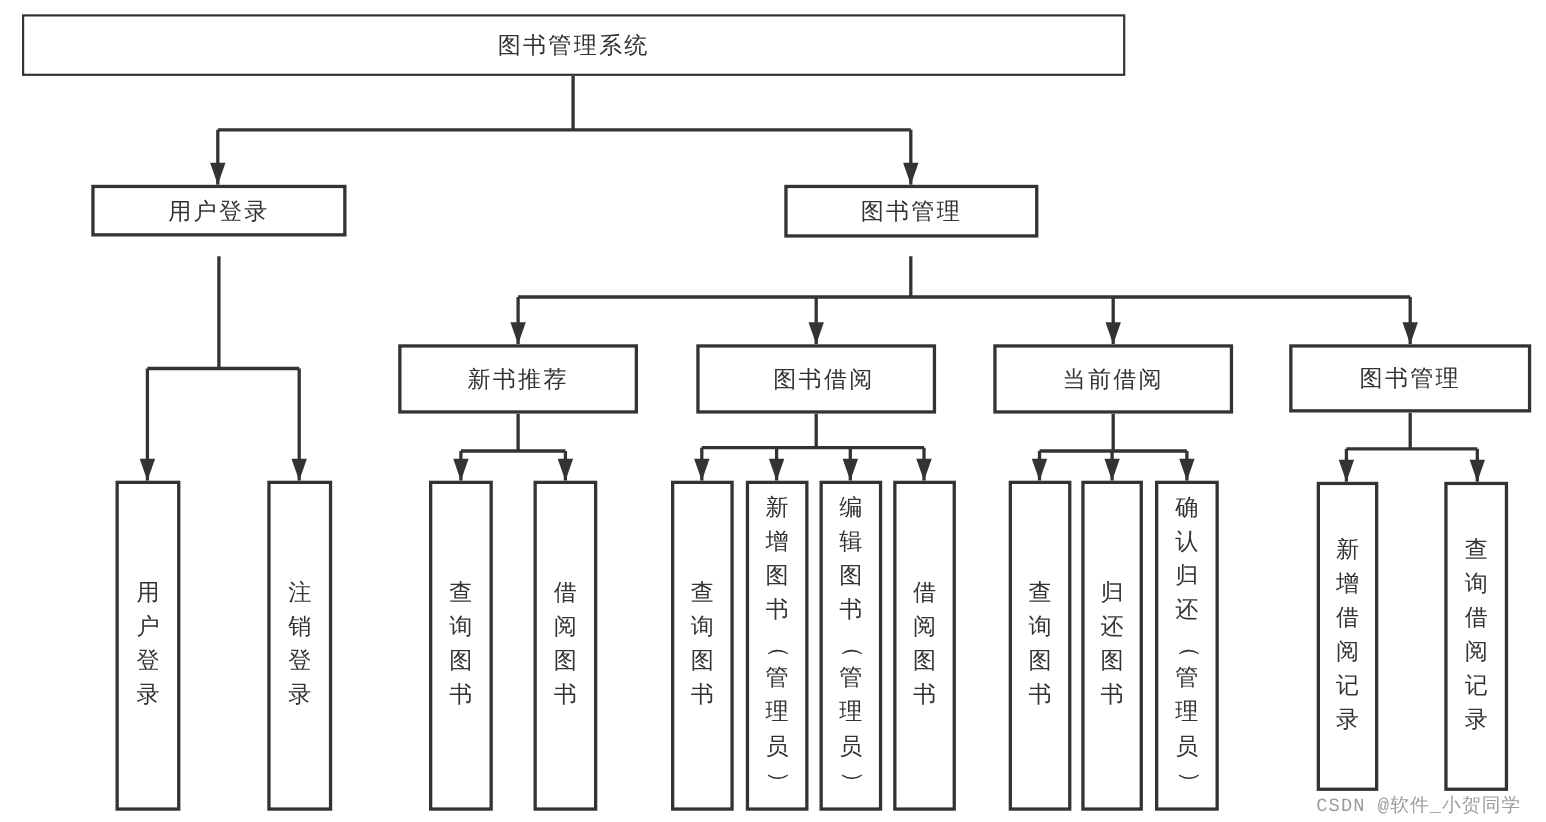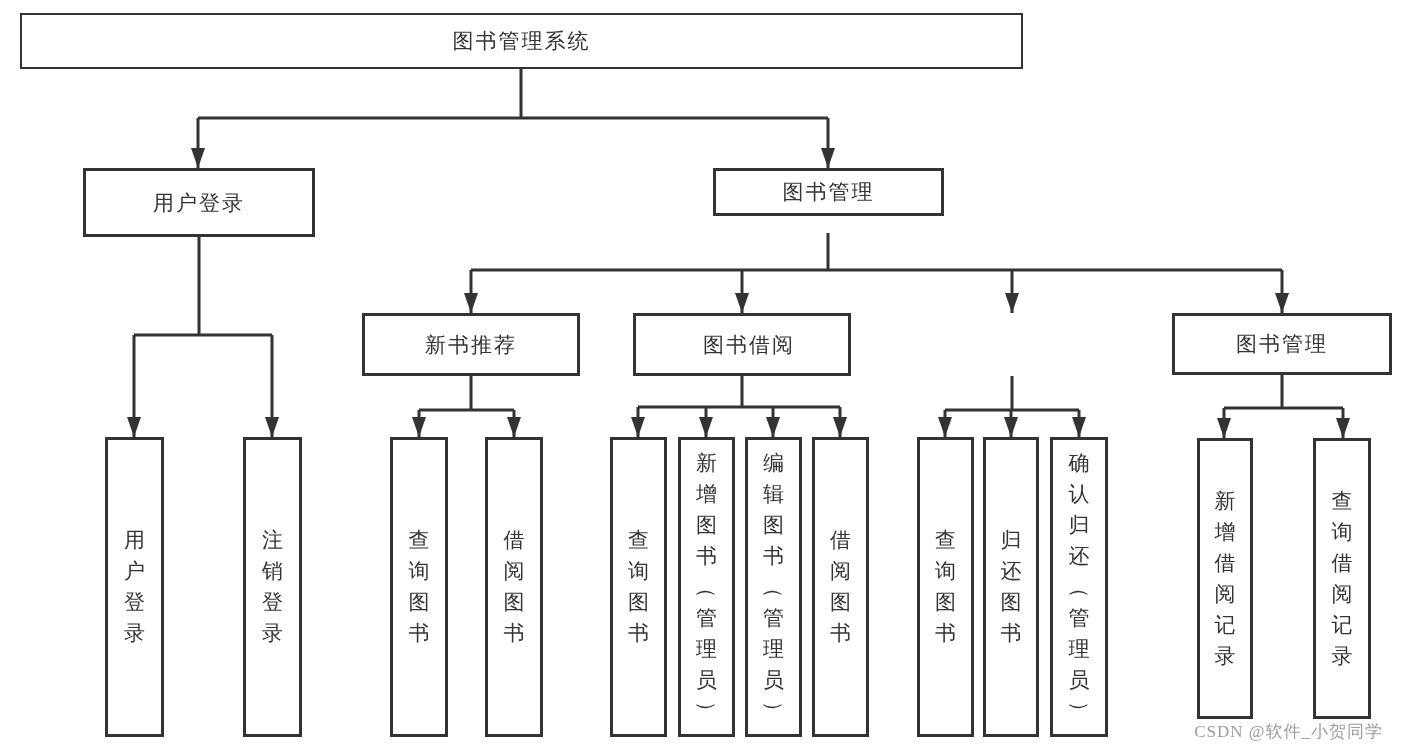--- a/index.html
+++ b/index.html
@@ -1,20 +1,20 @@
 <!DOCTYPE html>
 <html style="--line: #333333; --border: #333333; --fill: #ffffff; --text: #333333; --wm: #9b9ba1; --bg: #ffffff;"><head>
 <meta charset="utf-8">
 <style>
   html,body{margin:0;padding:0;background:#fff;}
   .stage{
     position:relative;
     width:1405px;height:747px;
     background:var(--bg,#fff);
-    font-family:Liberation Serif, serif;
+    font-family:Liberation Mono, monospace;
     overflow:hidden;
   }
   .wires{position:absolute;left:0;top:0;width:1405px;height:747px;}
   .node{
     position:absolute;
     box-sizing:border-box;
     background:var(--fill,#fff);
     border:3px solid var(--border,#333);
     display:flex;align-items:center;justify-content:center;
     color:var(--text,#333);
@@ -86,32 +86,35 @@
       <path d="M1282 375 V408 M1224 408 H1343"></path>
       <path d="M1224 408 V438" marker-end="url(#arrow)"></path>
       <path d="M1343 408 V438" marker-end="url(#arrow)"></path>
     </g>
   </svg>
 
   <div class="node root" style="left:20px;top:13px;width:1003px;height:56px;">
     <span>图书管理系统</span>
   </div>
 
-  <div class="node" style="left:83px;top:168px;width:232px;height:69px;justify-content:center;">
+  <div class="node" style="left:83px;top:168px;width:232px;height:47px;justify-content:center;">
     <span>用户登录</span>
   </div>
   <div class="node" style="left:713px;top:168px;width:231px;height:48px;">
     <span>图书管理</span>
   </div>
 
   <div class="node" style="left:362px;top:313px;width:218px;height:63px;align-items:center;">
     <span>新书推荐</span>
   </div>
   <div class="node" style="left:633px;top:313px;width:218px;height:63px;padding-left:14px;">
     <span>图书借阅</span>
+  </div>
+  <div class="node" style="left:903px;top:313px;width:218px;height:63px;">
+    <span>当前借阅</span>
   </div>
   <div class="node" style="left:1172px;top:313px;width:220px;height:62px;">
     <span>图书管理</span>
   </div>
 
   <div class="node" style="left:105px;top:437px;width:59px;height:300px;">
     <div class="vlabel">
         <span class="vchar">用</span>
         <span class="vchar">户</span>
         <span class="vchar">登</span>

